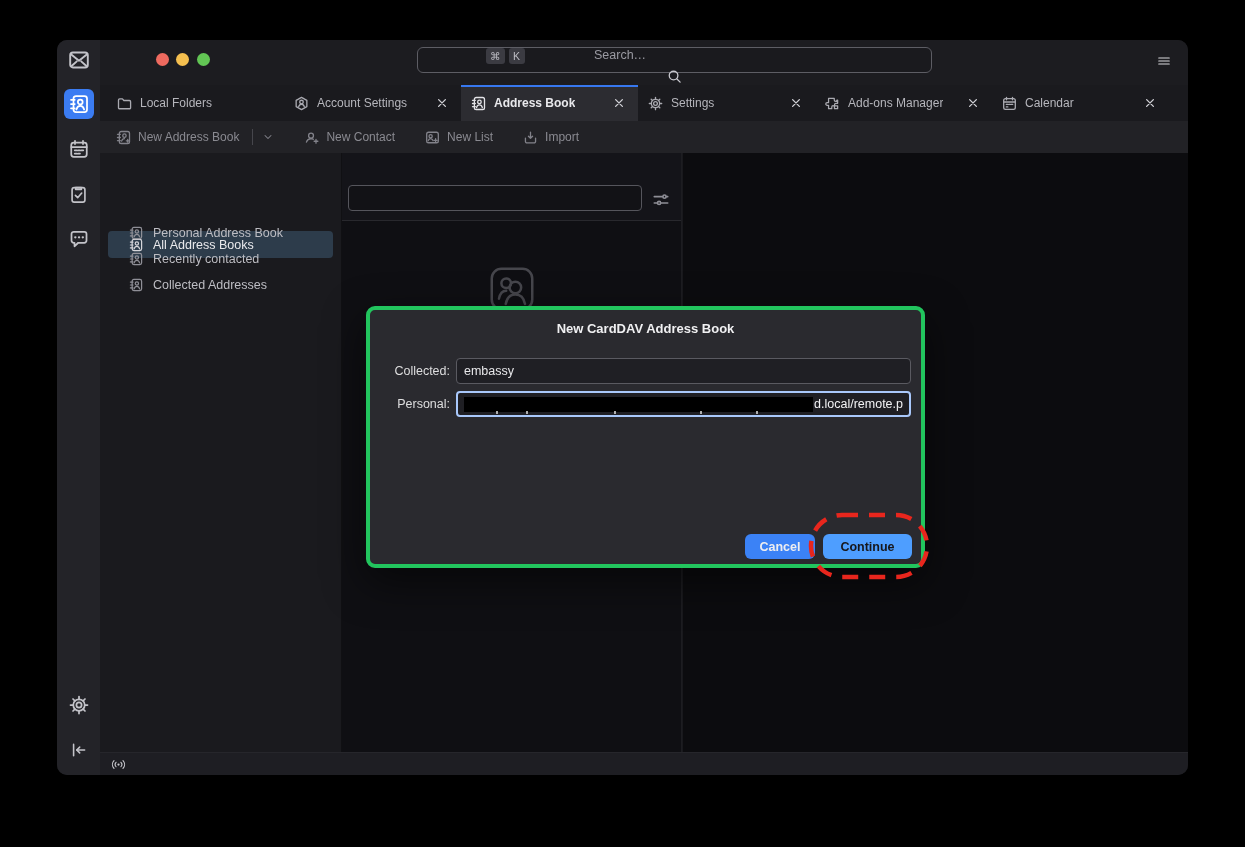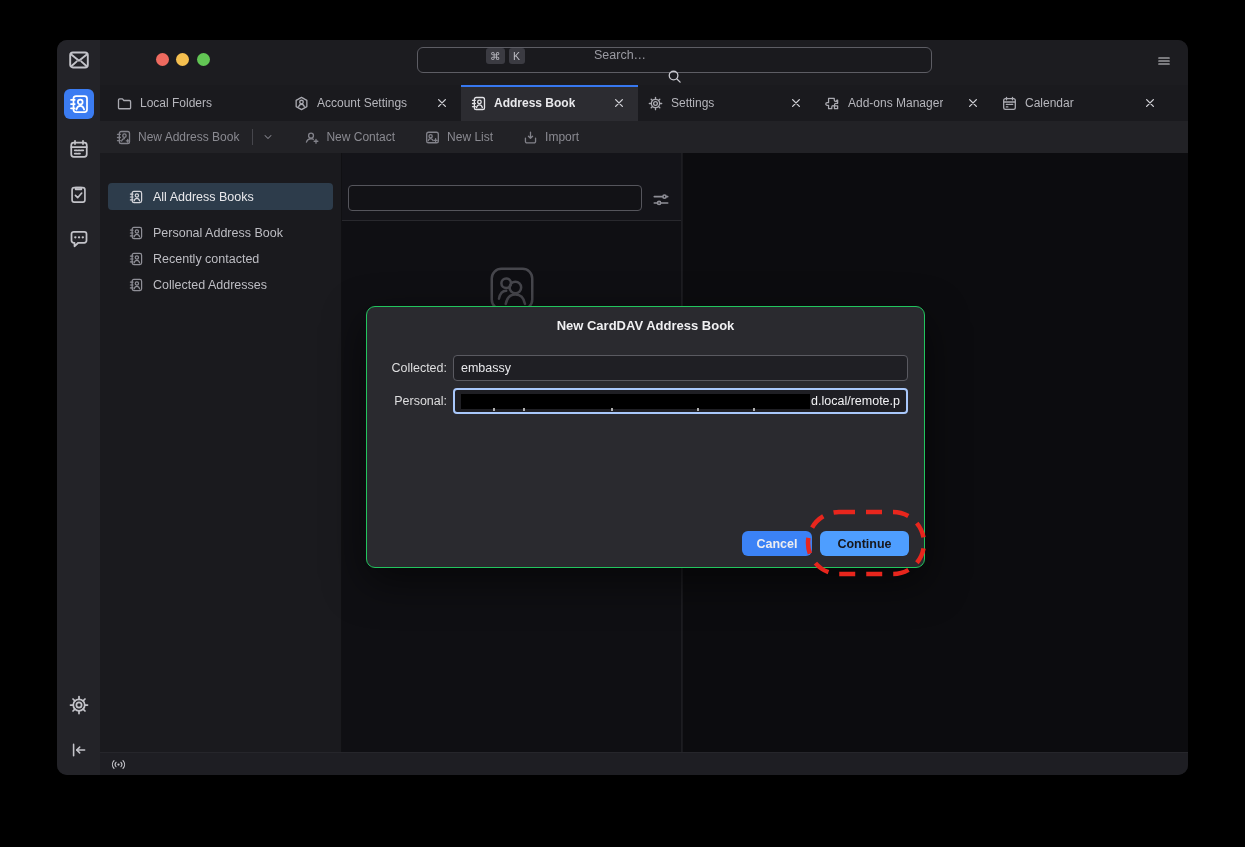--- a/index.html
+++ b/index.html
@@ -47,21 +47,21 @@
   .tool { display:flex; align-items:center; gap:7px; white-space:nowrap; }
   .tool .i { color:#82828a; }
   .vdiv { width:1px; height:16px; background:#46464c; margin:0 2px 0 6px; }
 
   
   .pane-left { position:absolute; left:43px; top:113px; width:242px; bottom:23px; background:#1a1a1e;
     border-right:1px solid #101013; }
   .row { position:absolute; left:8px; right:8px; height:27px; border-radius:4px; display:flex;
     align-items:center; padding-left:21px; gap:10px; color:#bdbdc3; font-size:12.5px; }
   .row .i { color:#8f8f97; }
-  .row.selected { background:#2d3c4b; color:#e9e9ec; }
+  .row.selected { background:#2d3c4b; color:#e9e9ec;margin-top:48px; }
   .row.selected .i { color:#d6d6db; }
   .pane-footer { position:absolute; left:0; right:0; bottom:0; height:30px; border-top:1px solid #26262b;
     color:#7d7d85; font-size:11.5px; font-weight:700; display:flex; align-items:center; padding-left:11px; }
 
   .pane-mid { position:absolute; left:285px; top:113px; width:340px; bottom:23px; background:#0f0f13;
     border-right:1px solid #1d1d21; }
   .mid-strip { position:absolute; left:0; right:0; top:0; height:68px; background:#141419;
     border-bottom:1px solid #28282d; }
   .filter-input { position:absolute; left:6px; top:32px; width:294px; height:26px; background:#121216;
     border:1px solid #55555c; border-radius:4px; color:#dcdce0; font-size:12px; padding:0 8px; outline:none;
@@ -70,21 +70,21 @@
   .bigicon { position:absolute; left:50%; top:109px; transform:translateX(-50%); color:#46464c; }
 
   .pane-right { position:absolute; left:626px; top:113px; right:0; bottom:23px; background:#0c0c0f; }
 
   
   .statusbar { position:absolute; left:43px; bottom:0; right:0; height:23px; background:#1e1e23;
     border-top:1px solid #26262b; display:flex; align-items:center; padding-left:10px; color:#c9c9ce; }
 
   
   .dialog { position:absolute; left:309px; top:266px; width:559px; height:262px; background:#2a2a2f;
-    border:1px solid #22c55e; border-radius:9px; box-shadow:0 14px 40px rgba(0,0,0,.55); z-index:10; }
+    border:4px solid #22c55e; border-radius:9px; box-shadow:0 14px 40px rgba(0,0,0,.55); z-index:10; }
   .dlg-title { position:absolute; top:11px; left:0; right:0; text-align:center; color:#f0f0f2;
     font-size:13px; font-weight:700; }
   .dlg-label { position:absolute; width:72px; text-align:right; color:#dededf; font-size:12.5px; }
   .dlg-input { position:absolute; left:86px; width:455px; height:26px; background:#1f1f24;
     border:1px solid #5a5a61; border-radius:4px; color:#e7e7ea; font-size:12.5px; padding:0 7px;
     outline:none; font-family:"Liberation Sans", sans-serif; }
   .dlg-input.focused { border:2px solid #a9c8fb; padding:0 6px; display:flex; align-items:center; }
   .redaction { flex:1; height:15px; background:#000; position:relative; margin-right:1px; }
   .speck { position:absolute; bottom:-2px; width:2px; height:3px; background:#c9c9c9; opacity:.85; }
   .loc-tail { color:#f2f2f4; font-size:12.5px; white-space:nowrap; }

